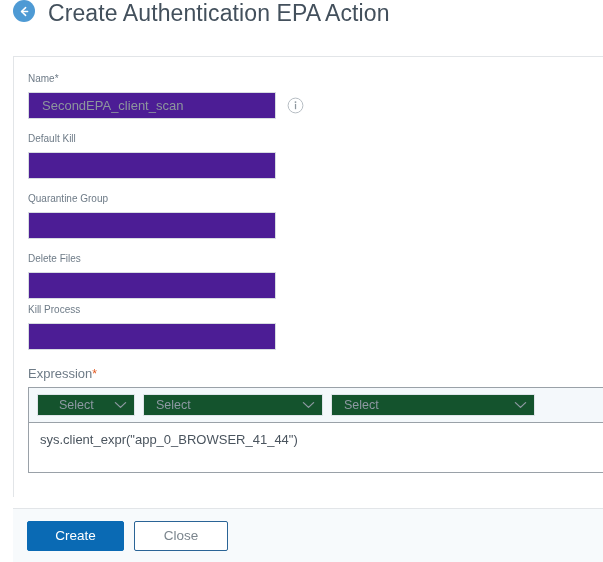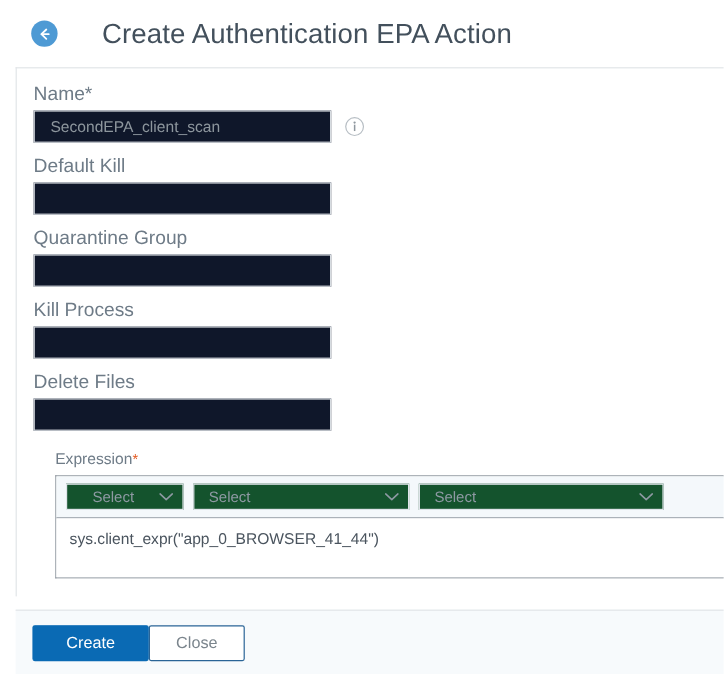--- a/index.html
+++ b/index.html
@@ -12,25 +12,23 @@
     background: #ffffff;
     font-family: "Liberation Sans", sans-serif;
     color: #3f4a56;
     overflow: hidden;
     position: relative;
   }
 
   
   .page-header {
     display: flex;
-    align-items: center;
     height: 56px;
-    padding-left: 26px;
-    box-sizing: border-box;
-    gap: 24px;
+    padding-left: 13px;
+    box-sizing: border-box;
   }
   .back-button {
     width: 22px;
     height: 22px;
     border-radius: 50%;
     background: #4e9ad4;
     display: flex;
     align-items: center;
     justify-content: center;
     flex: 0 0 auto;
@@ -59,57 +57,57 @@
     background: #ffffff;
     box-sizing: border-box;
     overflow: hidden;
   }
   .panel-inner {
     padding: 14px 0 0 14px;
   }
 
   .field { margin-bottom: 3px; }
   .field-label {
-    font-size: 16px;
+    font-size: 10px;
     color: #6e7b87;
     margin-bottom: 5px;
     line-height: 16px;
   }
   .req-star-red { color: #e2571e; font-size: 12px; }
 
   .field-row {
     display: flex;
     align-items: center;
   }
   .text-input {
     width: 248px;
     height: 27px;
     border: 1px solid #d7dce1;
     box-sizing: border-box;
     font-family: "Liberation Sans", sans-serif;
     font-size: 13px;
     color: #7a868f;
     padding: 0 10px 0 13px;
-    background: #0f172a;
+    background: #4c1d95;
     outline: none;
     border-radius: 0;
   }
   .text-input.readonly { color: #8d969d; }
   .field-gap { margin-bottom: 12px; }
 
   .info-icon {
     margin-left: 11px;
     width: 17px;
     height: 17px;
     flex: 0 0 auto;
     cursor: pointer;
   }
 
   
-  .expression-block { margin-top: 16px; margin-left: 18px; }
+  .expression-block { margin-top: 16px; }
   .expression-label {
     font-size: 13px;
     color: #6e7b87;
     margin-bottom: 6px;
   }
   .expression-box {
     border: 1px solid #9aa1a8;
     border-right: none;
     margin-right: -40px;
     box-sizing: border-box;
@@ -162,41 +160,42 @@
     left: 13px;
     right: -1px;
     bottom: 0;
     top: 508px;
     background: #f7fafc;
     border-top: 1px solid #e2e5e8;
     box-sizing: border-box;
     display: flex;
     align-items: center;
     padding-left: 14px;
+    gap: 10px;
   }
   .btn {
     height: 30px;
     font-family: "Liberation Sans", sans-serif;
     font-size: 13.5px;
     border-radius: 2px;
     cursor: pointer;
     display: inline-flex;
     align-items: center;
     justify-content: center;
     box-sizing: border-box;
     padding: 0 10px;
   }
   .btn-primary {
     width: 97px;
     background: #0a6ab4;
     border: 1px solid #0a6ab4;
     color: #ffffff;
   }
   .btn-secondary {
-    width: 80px;
+    width: 94px;
     background: #ffffff;
     border: 1px solid #2a6496;
     color: #7b858d;
   }
 </style>
 </head>
 <body>
 
 <div class="page-header">
   <div class="back-button">
@@ -228,27 +227,27 @@
     <div class="field field-gap" style="margin-top:12px">
       <div class="field-label">Default Kill</div>
       <input class="text-input" type="text" value="" style="">
     </div>
 
     <div class="field field-gap">
       <div class="field-label">Quarantine Group</div>
       <input class="text-input" type="text" value="" style="">
     </div>
 
+    <div class="field">
+      <div class="field-label">Delete Files</div>
+      <input class="text-input" type="text" value="" style="">
+    </div>
+
     <div class="field field-gap">
       <div class="field-label">Kill Process</div>
-      <input class="text-input" type="text" value="" style="">
-    </div>
-
-    <div class="field">
-      <div class="field-label">Delete Files</div>
       <input class="text-input" type="text" value="" style="">
     </div>
 
     <div class="expression-block">
       <div class="expression-label">
         <span>Expression</span><span class="req-star-red">*</span>
       </div>
 
       <div class="expression-box">
         <div class="expr-toolbar">

